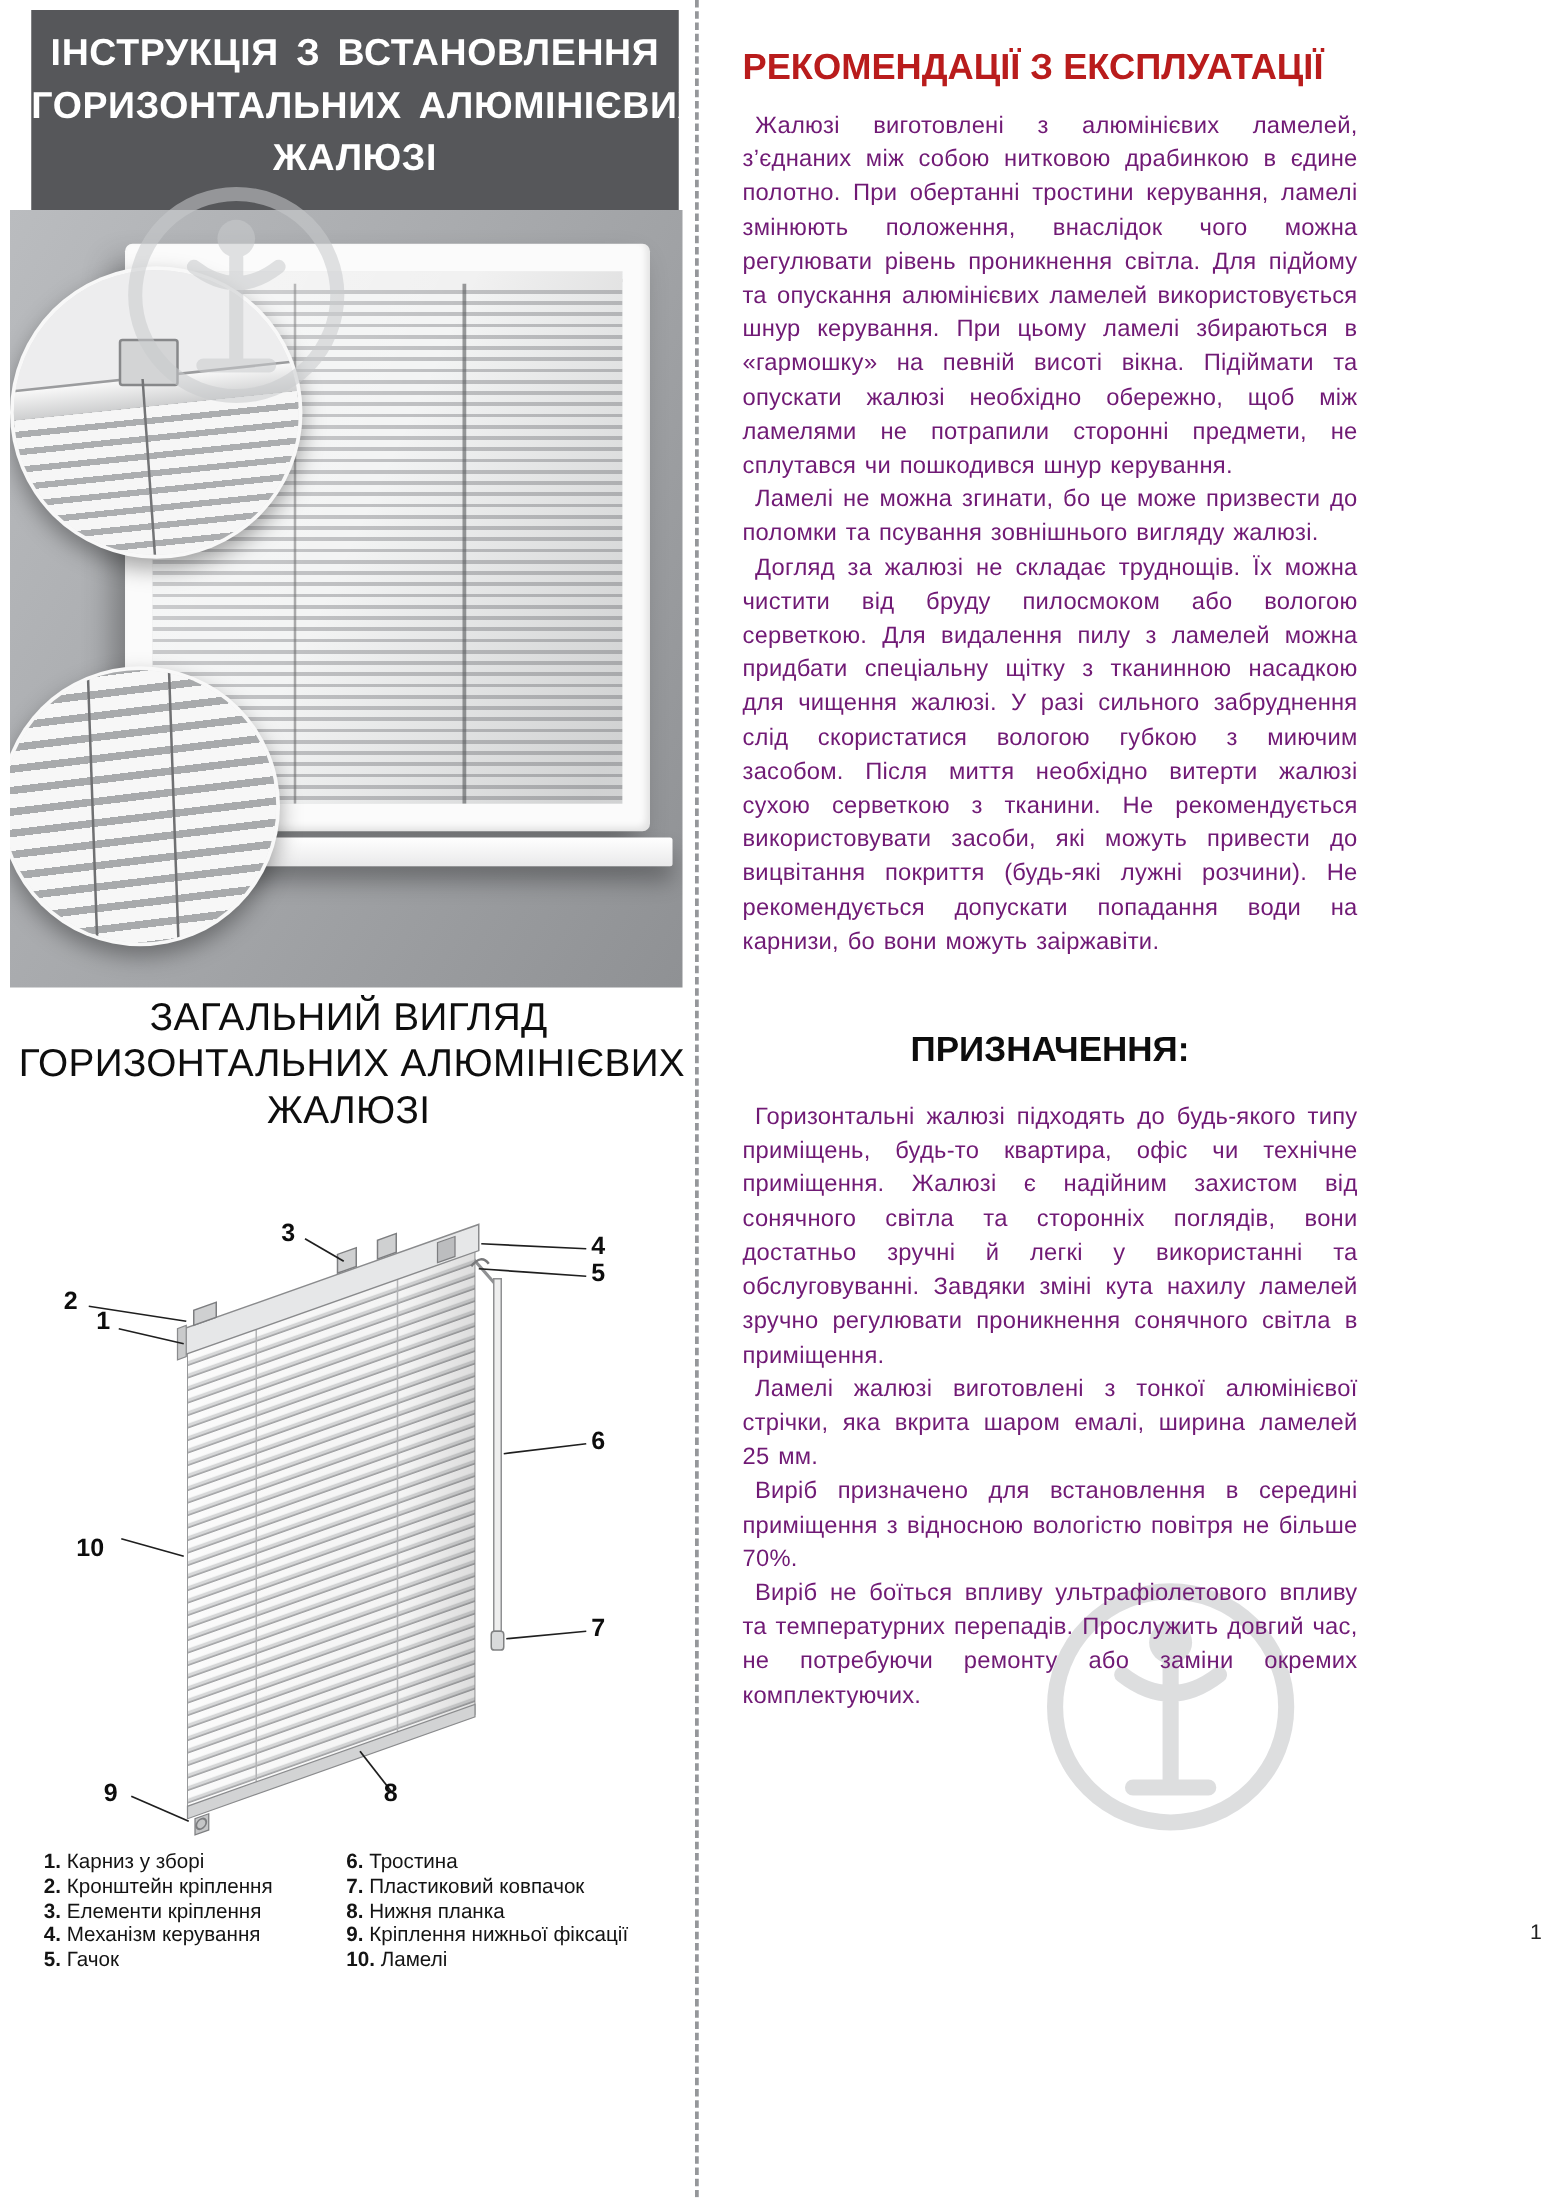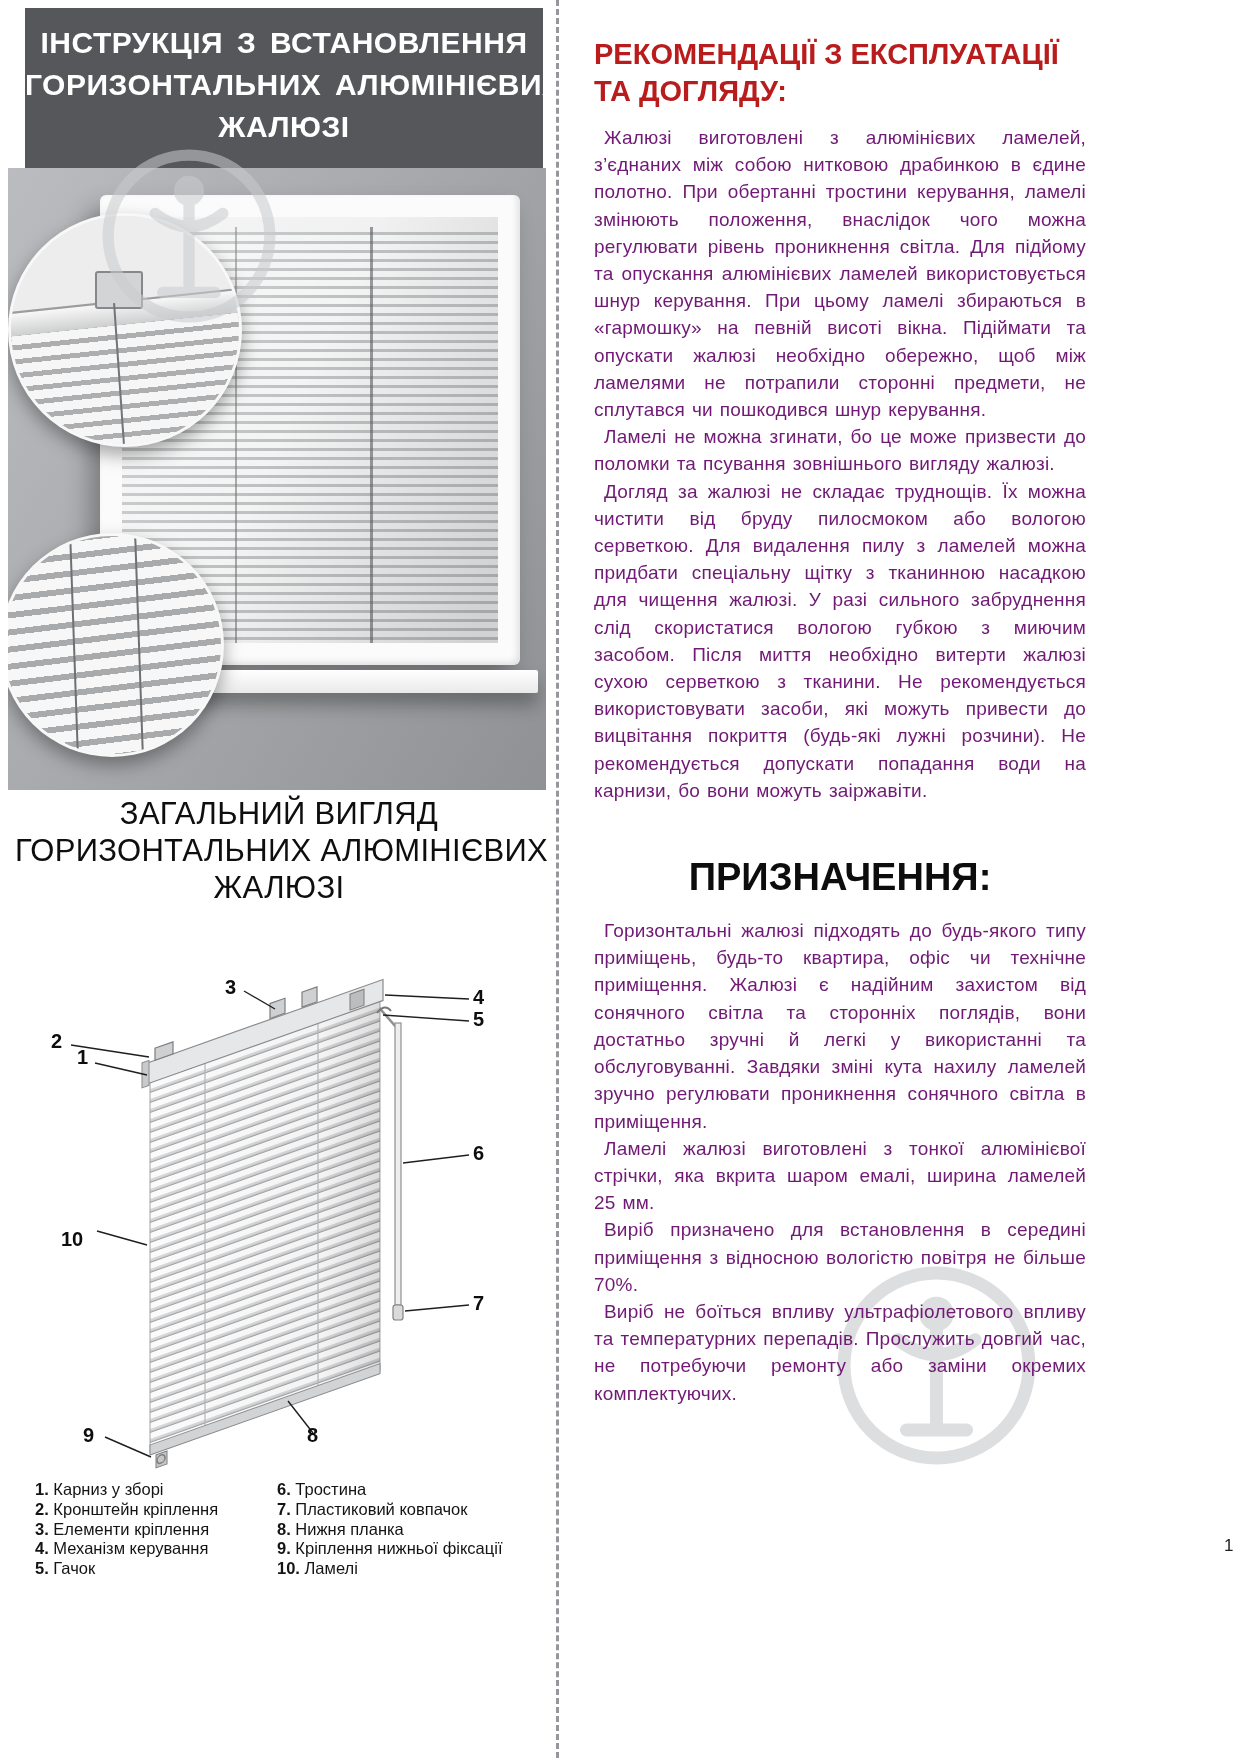--- a/index.html
+++ b/index.html
@@ -91,21 +91,21 @@
   
   .col-right { position:absolute; left:594px; top:0; width:492px; height:1758px; }
   .rec-heading { margin-top:36px; text-align:left; font-weight:bold; font-size:29px; line-height:37px; color:#b91c1c; }
   .rec-heading div { white-space:nowrap; }
   .body-text {
     position:relative; z-index:1;
     font-size:19px; line-height:27.2px; text-align:justify;
     letter-spacing:0.2px; word-spacing:1.5px; text-indent:10px; color:#701a75;
   }
   .first-body { margin-top:14px; }
-  .purpose-heading { margin-top:55px; margin-bottom:22px; text-align:center; font-weight:bold; font-size:38px; line-height:36px; color:#0d0d0d; }
+  .purpose-heading { margin-top:55px; margin-bottom:22px; text-align:center; font-weight:bold; font-size:28px; line-height:36px; color:#0d0d0d; }
 
   
   .wm { pointer-events:none; }
   .wm-top { position:absolute; left:95px; top:142px; width:188px; height:188px; color:#c9cbcd; opacity:0.55; z-index:6; }
   .wm-bottom { position:absolute; left:235px; top:1258px; width:215px; height:215px; color:#d5d6d8; opacity:0.8; z-index:0; }
   .wm svg { width:100%; height:100%; display:block; }
   .page-number { position:absolute; left:1224px; top:1536px; font-size:17px; color:#222; }
 </style>
 </head>
 <body>
@@ -249,21 +249,20 @@
     <div class="wm wm-bottom">
       <svg viewBox="0 0 100 100">
         <circle cx="50" cy="50" r="43" fill="none" stroke="currentColor" stroke-width="6"></circle>
         <circle cx="50" cy="26" r="8" fill="currentColor"></circle>
         <path d="M50 34 V80 M32 38 q18 14 36 0 M36 80 h28" fill="none" stroke="currentColor" stroke-width="6" stroke-linecap="round"></path>
       </svg>
     </div>
 
     <div class="rec-heading">
       <div>РЕКОМЕНДАЦІЇ З ЕКСПЛУАТАЦІЇ</div>
-      <div>ТА ДОГЛЯДУ:</div>
     </div>
 
     <p class="body-text first-body">Жалюзі виготовлені з алюмінієвих ламелей, з’єднаних між собою нитковою драбинкою в єдине полотно. При обертанні тростини керування, ламелі змінюють положення, внаслідок чого можна регулювати рівень проникнення світла. Для підйому та опускання алюмінієвих ламелей використовується шнур керування. При цьому ламелі збираються в «гармошку» на певній висоті вікна. Підіймати та опускати жалюзі необхідно обережно, щоб між ламелями не потрапили сторонні предмети, не сплутався чи пошкодився шнур керування.</p>
     <p class="body-text">Ламелі не можна згинати, бо це може призвести до поломки та псування зовнішнього вигляду жалюзі.</p>
     <p class="body-text">Догляд за жалюзі не складає труднощів. Їх можна чистити від бруду пилосмоком або вологою серветкою. Для видалення пилу з ламелей можна придбати спеціальну щітку з тканинною насадкою для чищення жалюзі. У разі сильного забруднення слід скористатися вологою губкою з миючим засобом. Після миття необхідно витерти жалюзі сухою серветкою з тканини. Не рекомендується використовувати засоби, які можуть привести до вицвітання покриття (будь-які лужні розчини). Не рекомендується допускати попадання води на карнизи, бо вони можуть заіржавіти.</p>
 
     <div class="purpose-heading">ПРИЗНАЧЕННЯ:</div>
 
     <p class="body-text">Горизонтальні жалюзі підходять до будь-якого типу приміщень, будь-то квартира, офіс чи технічне приміщення. Жалюзі є надійним захистом від сонячного світла та сторонніх поглядів, вони достатньо зручні й легкі у використанні та обслуговуванні. Завдяки зміні кута нахилу ламелей зручно регулювати проникнення сонячного світла в приміщення.</p>
     <p class="body-text">Ламелі жалюзі виготовлені з тонкої алюмінієвої стрічки, яка вкрита шаром емалі, ширина ламелей 25 мм.</p>

